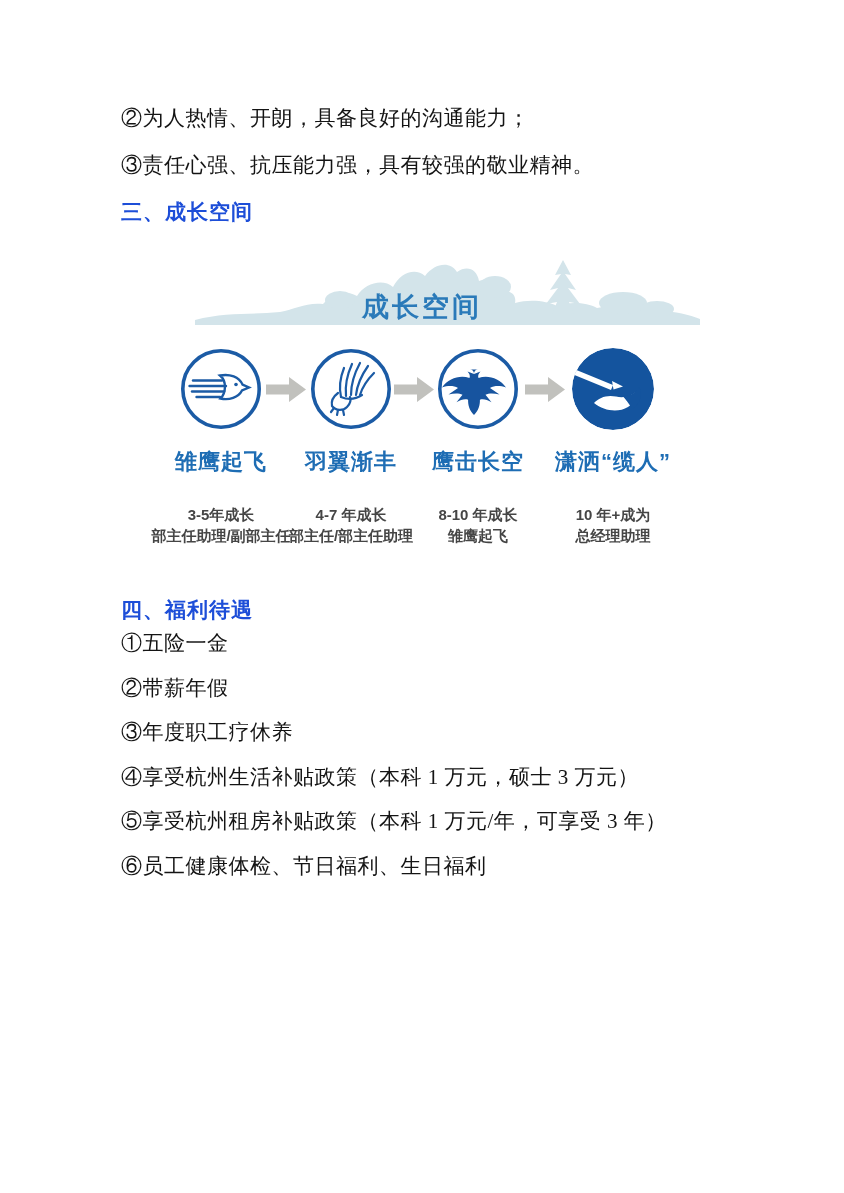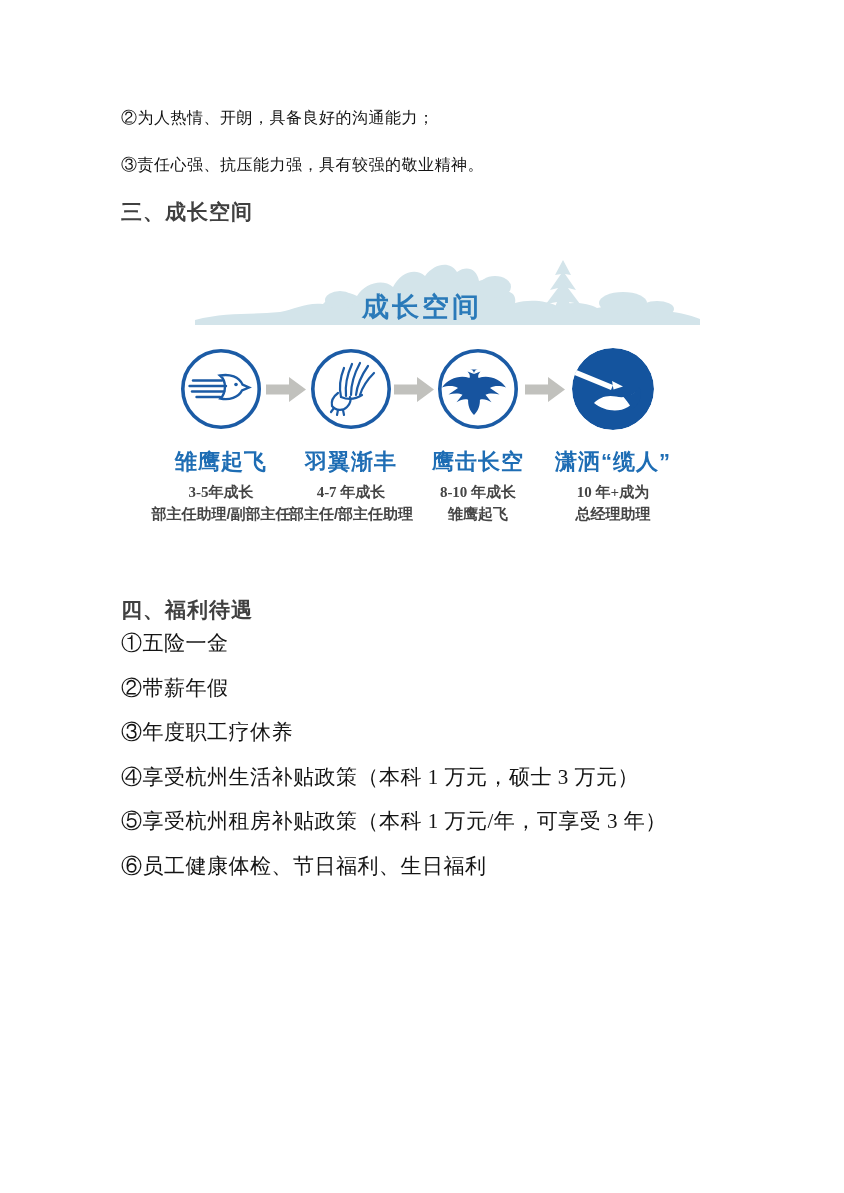--- a/index.html
+++ b/index.html
@@ -2,28 +2,28 @@
 <html><head>
 <meta charset="utf-8">
 <style>
   html,body{margin:0;padding:0;}
   body{
     width:844px;height:1193px;background:#ffffff;position:relative;overflow:hidden;
     font-family:"Liberation Serif","DejaVu Serif",serif;color:#141414;
   }
   .page{position:absolute;inset:0;}
 
-  .body-text{position:absolute;left:121px;margin:0;font-size:16px;line-height:30px;letter-spacing:0.5px;white-space:nowrap;}
+  .body-text{position:absolute;left:121px;margin:0;font-size:21px;line-height:30px;letter-spacing:0.5px;white-space:nowrap;}
   #p-intro-1{top:103px;}
   #p-intro-2{top:150px;}
 
   .heading{
     position:absolute;left:121px;margin:0;
     font-family:"Liberation Sans","DejaVu Sans",sans-serif;
-    font-weight:bold;font-size:21px;color:#404040;letter-spacing:1px;
+    font-weight:bold;font-size:21px;color:#1d4ed8;letter-spacing:1px;
   }
   #h-growth{top:198px;}
   #h-benefits{top:596px;}
 
   .infographic{position:absolute;left:0;top:255px;width:832px;height:280px;}
   .silhouette{position:absolute;left:195px;top:2px;width:505px;height:68px;}
   .info-title{
     position:absolute;left:0;top:34px;width:844px;text-align:center;
     font-family:"Liberation Sans","DejaVu Sans",sans-serif;
     font-weight:bold;font-size:27px;color:#2a7ab9;letter-spacing:3px;
@@ -35,21 +35,21 @@
   .circle svg{display:block;width:82px;height:82px;}
   .s-title{
     margin-top:17px;
     font-family:"Liberation Sans","DejaVu Sans",sans-serif;
     font-weight:bold;font-size:22px;color:#1e6db4;letter-spacing:1px;white-space:nowrap;text-align:center;
   }
   .s-sub{
     font-family:"Liberation Sans","DejaVu Sans",sans-serif;
     font-weight:bold;font-size:15px;color:#454545;line-height:21px;white-space:nowrap;
   }
-  .s-sub.first{margin-top:5px;font-family:Liberation Serif, serif;}
+  .s-sub.first{margin-top:27px;}
 
   .arrow{position:absolute;top:122px;width:40px;height:25px;}
   #arrow-1{left:266px;} #arrow-2{left:394px;} #arrow-3{left:525px;}
 
   .benefits{position:absolute;left:121px;top:621px;width:650px;}
   .benefits p{margin:0;font-size:21px;line-height:44.5px;letter-spacing:0.5px;text-align:justify;}
 </style>
 </head>
 <body>
 

